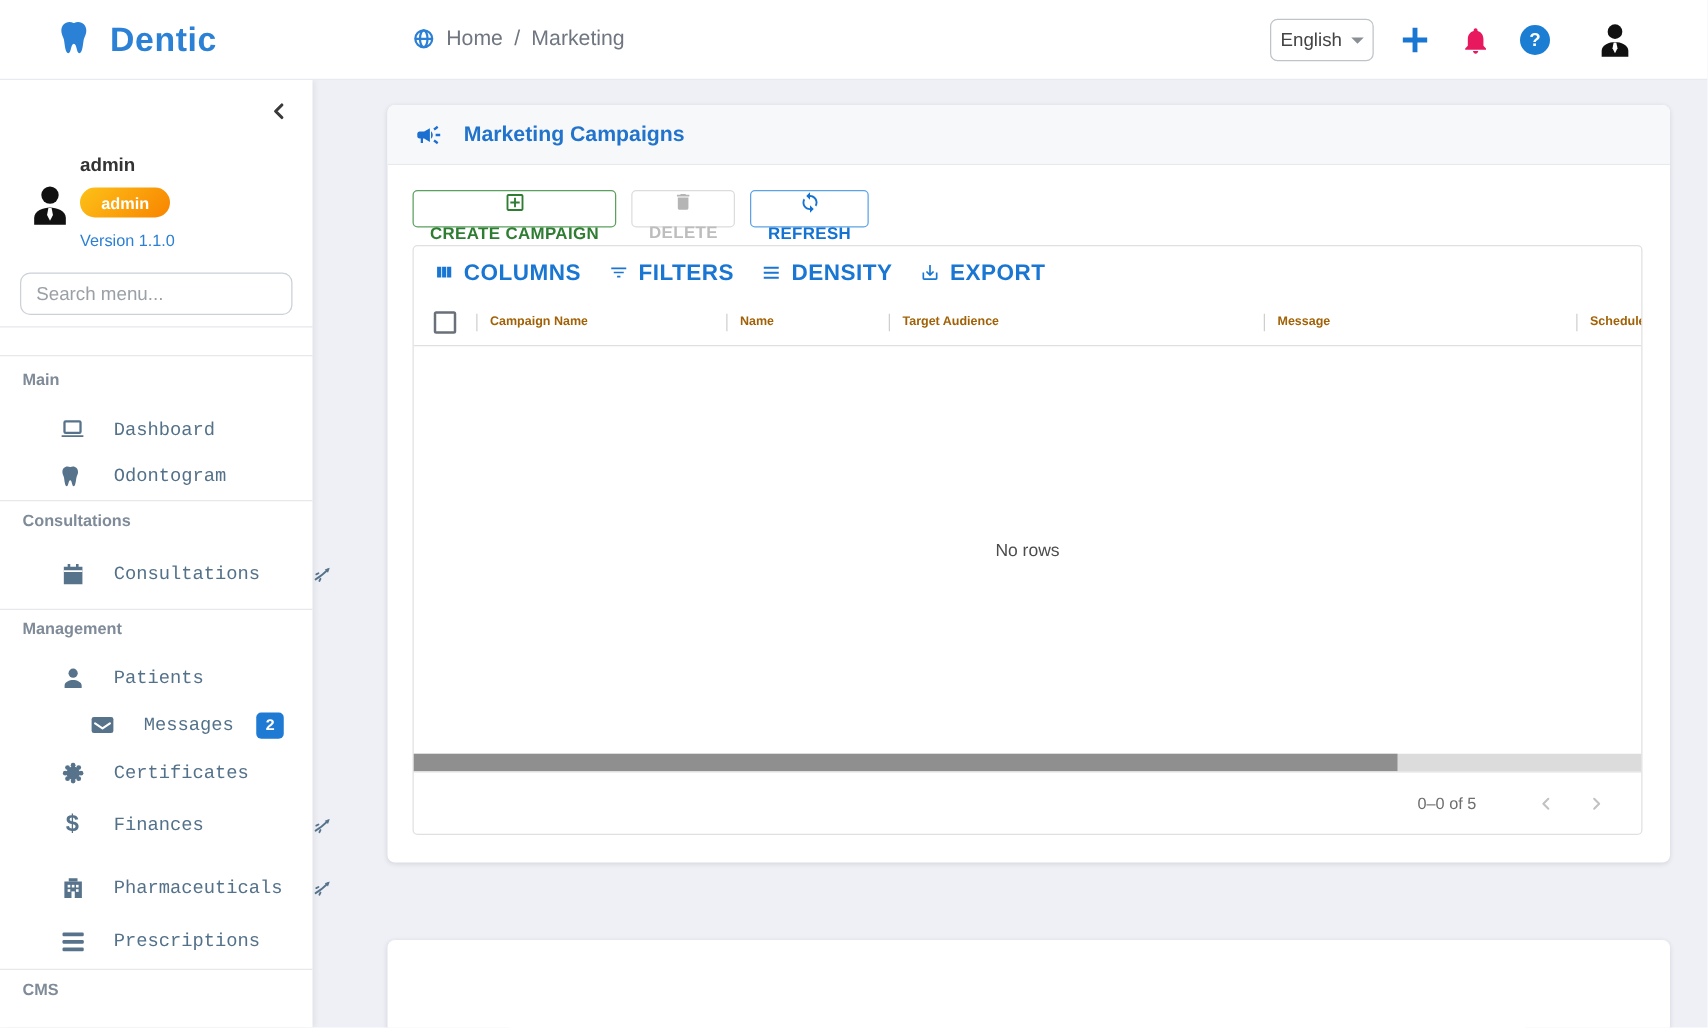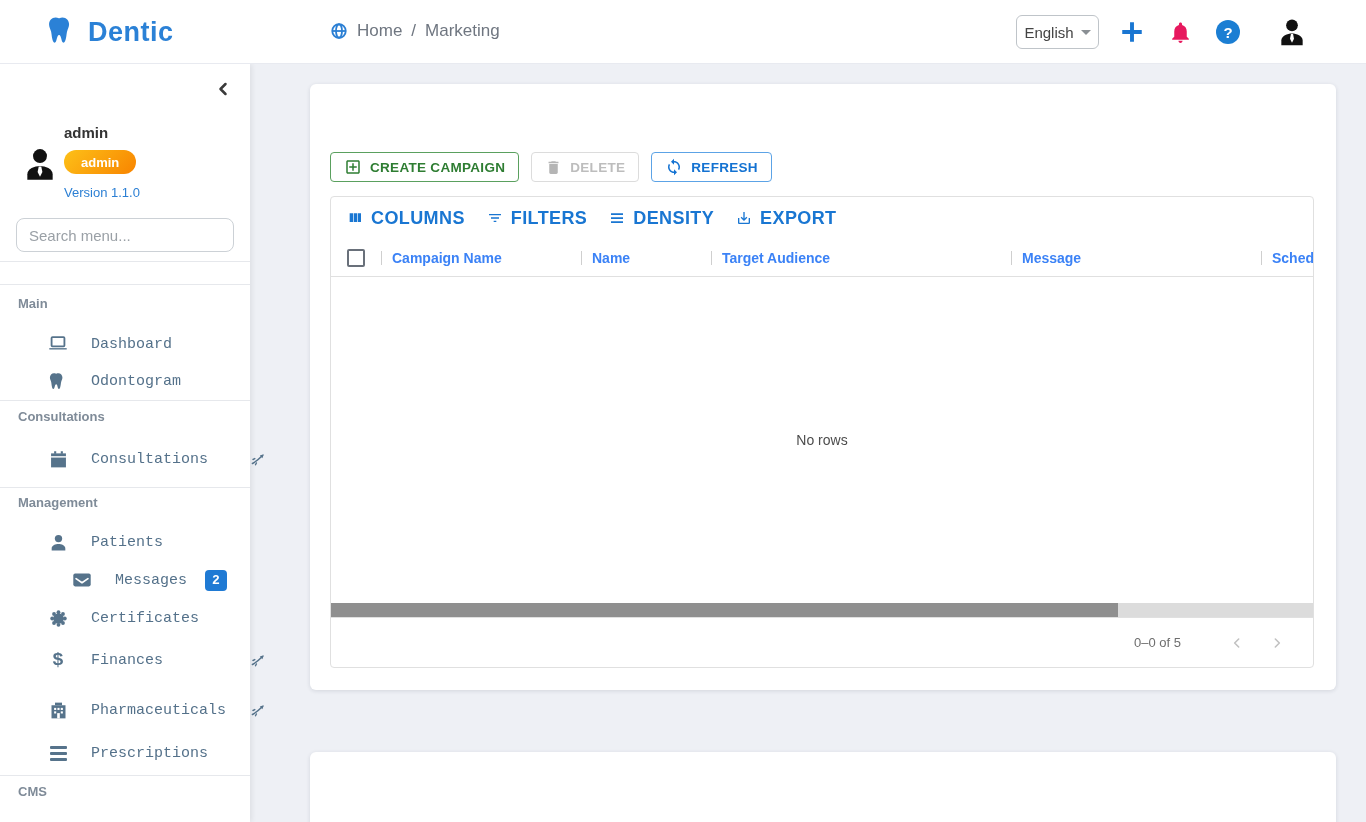--- a/index.html
+++ b/index.html
@@ -38,34 +38,34 @@
 
   
   .main { position:absolute; left:250px; top:64px; width:1116px; height:758px; overflow:hidden; }
   .card { position:absolute; background:#fff; border-radius:6px; box-shadow:0 1px 4px rgba(30,40,60,.13); }
   .card-campaigns { left:60px; top:20px; width:1026px; height:606px; }
   .card-bottom { left:60px; top:688px; width:1026px; height:134px; border-radius:6px 6px 0 0; }
   .card-header { height:48px; background:#f7f8fa; border-bottom:1px solid #e7e9ee; border-radius:6px 6px 0 0; display:flex; align-items:center; padding-left:22px; gap:17px; }
   .card-title { font-size:17px; font-weight:bold; color:#2273cc; }
 
   .actions-row { position:absolute; left:20px; top:68px; display:flex; gap:12px; }
-  .btn { height:30px; border-radius:4px; padding:0 13px; background:#fff; font-size:13.5px; font-weight:bold; letter-spacing:.3px; display:inline-flex; align-items:center; gap:8px; cursor:pointer; font-family:"Liberation Sans", sans-serif; }
+  .btn { height:30px; border-radius:4px; padding:0 13px; background:#fff; font-size:13.5px; font-weight:bold; letter-spacing:.3px; display:inline-flex; align-items:center; gap:8px; cursor:pointer; font-family:"Liberation Sans", sans-serif;flex-direction:column; }
   .btn-create { border:1px solid #5aa05e; color:#2e7d32; }
   .btn-delete { border:1px solid #dcdcdc; color:#bdbdbd; cursor:default; }
   .btn-refresh { border:1px solid #5ca3e6; color:#1372d2; }
 
   .grid { position:absolute; left:20px; top:112px; width:984px; height:472px; border:1px solid #e0e0e0; border-radius:4px; background:#fff; }
   .grid-toolbar { position:absolute; left:0; top:0; width:982px; height:42px; display:flex; align-items:center; padding-left:6px; gap:2px; }
   .tbtn { display:flex; align-items:center; gap:8px; color:#1976d2; font-size:18px; font-weight:bold; letter-spacing:.4px; padding:6px 10px; border-radius:4px; cursor:pointer; background:none; border:none; font-family:"Liberation Sans", sans-serif; }
   .grid-header { position:absolute; left:0; top:42px; width:982px; height:38px; border-bottom:1px solid #e0e0e0; display:flex; align-items:center; overflow:hidden; }
   .cb-cell { width:50px; display:flex; justify-content:center; flex:none; }
   .checkbox { width:18px; height:18px; border:2px solid #69707a; border-radius:2px; cursor:pointer; background:#fff; }
   .col-cell { display:flex; align-items:center; flex:none; height:100%; cursor:pointer; }
   .col-sep { width:1px; height:14px; background:#cfcfcf; flex:none; }
-  .col-label { padding-left:10px; font-size:14px; font-weight:bold; color:#3b82f6; white-space:nowrap; overflow:hidden; }
+  .col-label { padding-left:10px; font-size:10px; font-weight:bold; color:#a16207; white-space:nowrap; overflow:hidden; }
   .grid-scroller { position:absolute; left:0; top:80px; width:982px; height:326px; display:flex; align-items:center; justify-content:center; }
   .no-rows { font-size:14px; color:#4c4c4c; }
   .hscroll { position:absolute; left:0; top:406px; width:982px; height:14px; background:#dcdcdc; }
   .hscroll-thumb { position:absolute; left:0; top:0; height:14px; width:787px; background:#8f8f8f; cursor:pointer; }
   .grid-footer { position:absolute; left:0; top:420px; width:982px; height:50px; border-top:1px solid #e0e0e0; display:flex; align-items:center; justify-content:flex-end; padding-right:10px; }
   .page-range { font-size:13px; color:#6e6e6e; margin-right:42px; }
   .page-btn { width:28px; height:28px; border-radius:50%; display:flex; align-items:center; justify-content:center; cursor:pointer; margin-right:12px; background:none; border:none; }
 </style>
 </head>
 <body>
@@ -272,20 +272,28 @@
     <span class="s-label">Prescriptions</span>
   </div>
 
   <div class="side-divider" style="top:711px;"></div>
   <div class="side-section-label" style="top:720px;">CMS</div>
 </aside>
 
 <main class="main">
 
   <section class="card card-campaigns">
+    <div class="card-header">
+      <span style="display:flex;">
+        <svg width="22" height="22" viewBox="0 0 24 24">
+            <path fill="#1a6fd0" d="M18 11v2h4v-2h-4zm-2 6.61c.96.71 2.21 1.65 3.2 2.39.4-.53.8-1.07 1.2-1.6-.99-.74-2.24-1.68-3.2-2.4-.4.54-.8 1.08-1.2 1.61zM20.4 5.6c-.4-.53-.8-1.07-1.2-1.6-.99.74-2.24 1.68-3.2 2.4.4.53.8 1.07 1.2 1.6.96-.72 2.21-1.65 3.2-2.4zM4 9c-1.1 0-2 .9-2 2v2c0 1.1.9 2 2 2h1v4h2v-4h1l5 3V6L8 9H4zm11.5 3c0-1.33-.58-2.53-1.5-3.35v6.69c.92-.81 1.5-2.02 1.5-3.34z"></path>
+          </svg>
+      </span>
+      <h1 class="card-title">Marketing Campaigns</h1>
+    </div>
 
     <div class="actions-row">
       <button class="btn btn-create">
         <span style="display:flex;">
           <svg width="18" height="18" viewBox="0 0 24 24">
               <path fill="#2e7d32" d="M19 3H5c-1.1 0-2 .9-2 2v14c0 1.1.9 2 2 2h14c1.1 0 2-.9 2-2V5c0-1.1-.9-2-2-2zm0 16H5V5h14v14zm-8-2h2v-4h4v-2h-4V7h-2v4H7v2h4v4z"></path>
             </svg>
         </span>
         <span>CREATE CAMPAIGN</span>
       </button>

